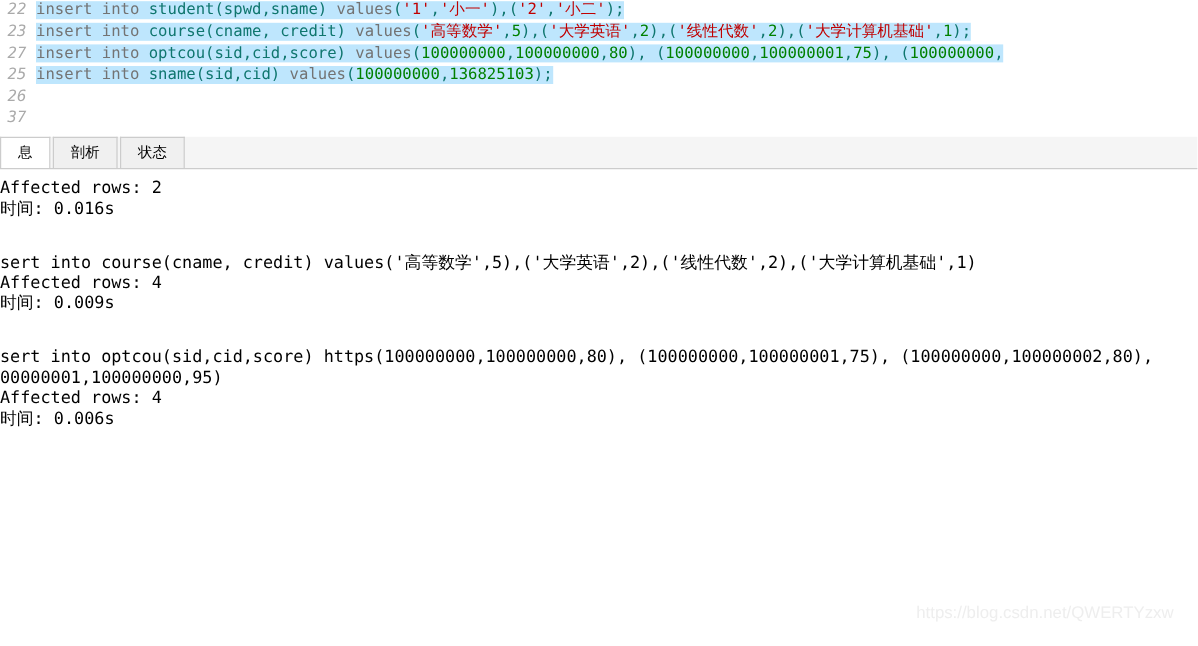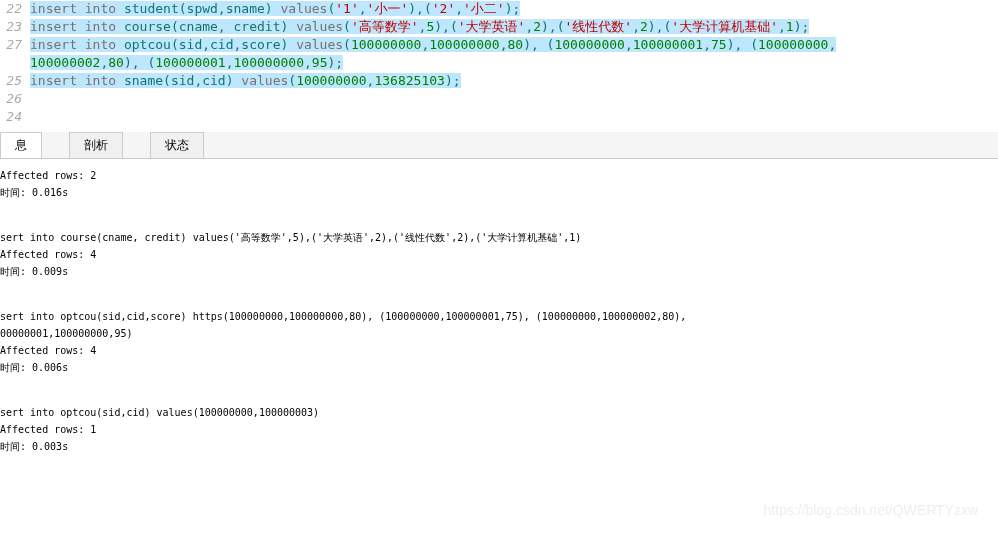--- a/index.html
+++ b/index.html
@@ -8,22 +8,22 @@
 .line { display: flex; line-height: 18px; height: 18px; }
 .gutter { width: 30px; text-align: right; padding-right: 8px; color: #aaa; background: #fff; user-select: none; flex-shrink: 0; font-style: italic; }
 .code { white-space: pre; position: relative; }
 .sel { background: #bee6fd; }
 .kw { color: #737373; }
 .str { color: #c00000; }
 .num { color: #008000; }
 .id { color: #0f766e; }
 .tabs { display: flex; border-bottom: 1px solid #ccc; margin-top: 6px; background: #f5f5f5; }
 .tab { padding: 4px 14px; border: 1px solid #ccc; border-bottom: none; background: #fff; margin-right: 2px; font-size: 12px; cursor: pointer; font-family: "Microsoft YaHei", sans-serif; }
-.tab.inactive { background: #f0f0f0; margin-left: 25px; }
-.results { padding: 8px 0 0 0; font-family: "Microsoft YaHei", Consolas, monospace; font-size: 10px; line-height: 17px; }
+.tab.inactive { background: #f0f0f0; }
+.results { padding: 8px 0 0 0; font-family: "Microsoft YaHei", Consolas, monospace; font-size: 14px; line-height: 17px; }
 .results .block { margin-bottom: 28px; }
 .watermark { position: absolute; right: 20px; bottom: 20px; color: #eee; font-size: 14px; font-family: sans-serif; }
 </style>
 </head>
 <body>
 
 <div class="editor">
   <div id="lines">
       <div class="line">
         <div class="gutter">22</div>
@@ -31,33 +31,29 @@
       </div>
       <div class="line">
         <div class="gutter">23</div>
         <div class="code"><span class="sel"><span class="kw">insert</span><span class="id"> </span><span class="kw">into</span><span class="id"> course(cname, credit) </span><span class="kw">values</span><span class="id">(</span><span class="str">'高等数学'</span><span class="id">,</span><span class="num">5</span><span class="id">),(</span><span class="str">'大学英语'</span><span class="id">,</span><span class="num">2</span><span class="id">),(</span><span class="str">'线性代数'</span><span class="id">,</span><span class="num">2</span><span class="id">),(</span><span class="str">'大学计算机基础'</span><span class="id">,</span><span class="num">1</span><span class="id">);</span></span></div>
       </div>
       <div class="line">
         <div class="gutter">27</div>
         <div class="code"><span class="sel"><span class="kw">insert</span><span class="id"> </span><span class="kw">into</span><span class="id"> optcou(sid,cid,score) </span><span class="kw">values</span><span class="id">(</span><span class="num">100000000</span><span class="id">,</span><span class="num">100000000</span><span class="id">,</span><span class="num">80</span><span class="id">), (</span><span class="num">100000000</span><span class="id">,</span><span class="num">100000001</span><span class="id">,</span><span class="num">75</span><span class="id">), (</span><span class="num">100000000</span><span class="id">,</span></span></div>
       </div>
       <div class="line">
-        <div class="gutter"></div>
-        <div class="code"><span class="sel"><span class="num">100000002</span><span class="id">,</span><span class="num">80</span><span class="id">), (</span><span class="num">100000001</span><span class="id">,</span><span class="num">100000000</span><span class="id">,</span><span class="num">95</span><span class="id">);</span></span></div>
-      </div>
-      <div class="line">
         <div class="gutter">25</div>
         <div class="code"><span class="sel"><span class="kw">insert</span><span class="id"> </span><span class="kw">into</span><span class="id"> sname(sid,cid) </span><span class="kw">values</span><span class="id">(</span><span class="num">100000000</span><span class="id">,</span><span class="num">136825103</span><span class="id">);</span></span></div>
       </div>
       <div class="line">
         <div class="gutter">26</div>
         <div class="code"><span></span></div>
       </div>
       <div class="line">
-        <div class="gutter">24</div>
+        <div class="gutter">37</div>
         <div class="code"><span></span></div>
       </div>
     </div>
 </div>
 
 <div class="tabs">
   <div class="tab">息</div>
   <div class="tab inactive">剖析</div>
   <div class="tab inactive">状态</div>
 </div>
@@ -71,20 +67,15 @@
     <div>sert into course(cname, credit) values('高等数学',5),('大学英语',2),('线性代数',2),('大学计算机基础',1)</div>
     <div>Affected rows: 4</div>
     <div>时间: 0.009s</div>
   </div>
   <div class="block">
     <div>sert into optcou(sid,cid,score) https(100000000,100000000,80), (100000000,100000001,75), (100000000,100000002,80), </div>
     <div>00000001,100000000,95)</div>
     <div>Affected rows: 4</div>
     <div>时间: 0.006s</div>
   </div>
-  <div class="block">
-    <div>sert into optcou(sid,cid) values(100000000,100000003)</div>
-    <div>Affected rows: 1</div>
-    <div>时间: 0.003s</div>
-  </div>
 </div>
 
 <div class="watermark">https://blog.csdn.net/QWERTYzxw</div>
 
 </body></html>

